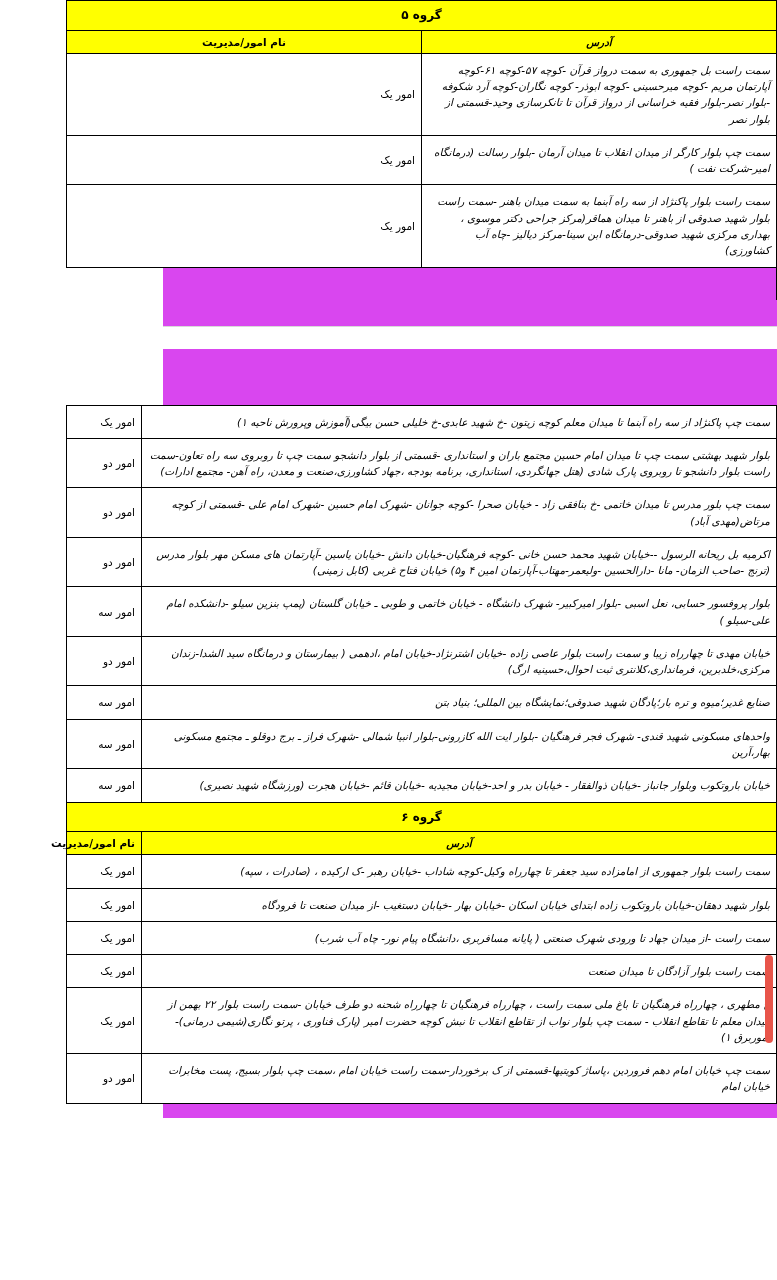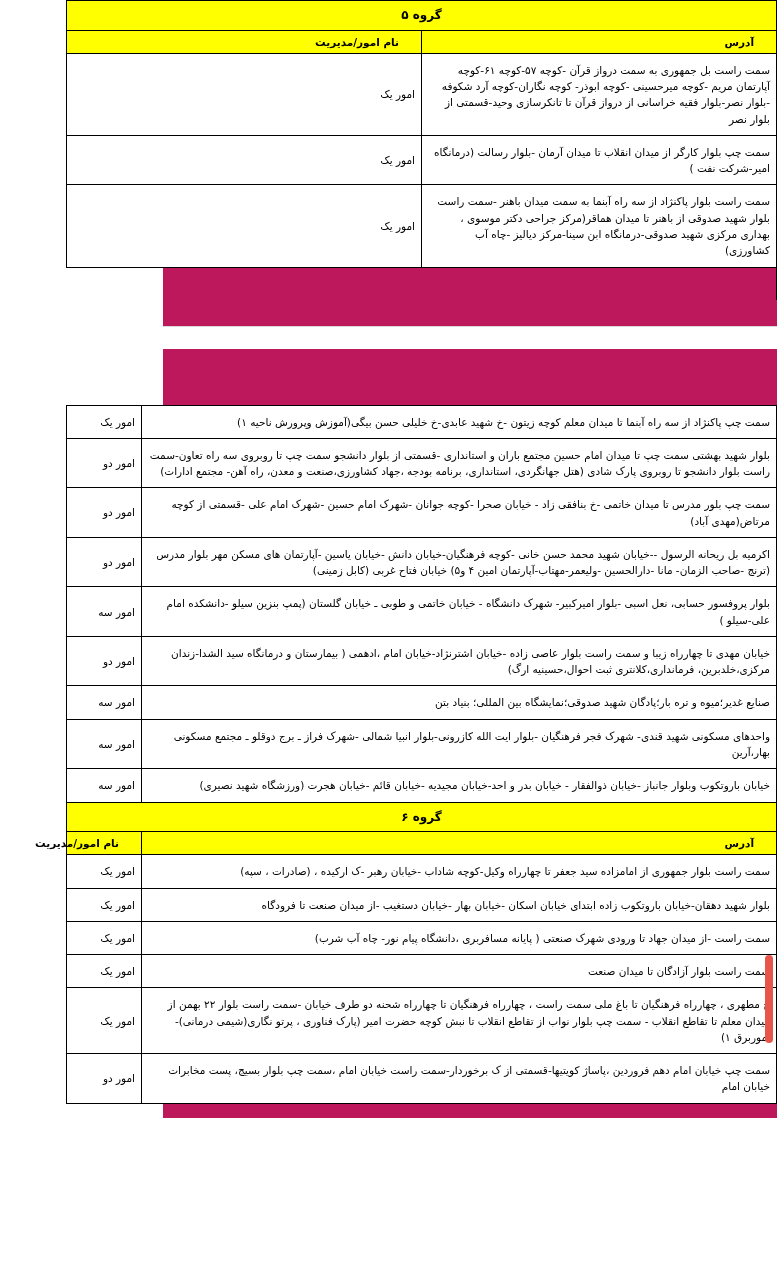--- a/index.html
+++ b/index.html
@@ -9,61 +9,62 @@
   }
   body {
     width: 777px;
     font-family: "DejaVu Sans", "Liberation Sans", sans-serif;
     color: #000000;
     direction: rtl;
   }
   .page {
     position: relative;
     width: 614px;
-    background: #be185d;
+    background: #d946ef;
   }
   
   table.doc-table {
     border-collapse: collapse;
     table-layout: fixed;
     width: 711px;
     margin: 0 auto;
     background: #ffffff;
   }
   table.doc-table td {
     border: 1px solid #000000;
     padding: 8px 6px;
     font-size: 10.5px;
     line-height: 1.55;
     vertical-align: middle;
     text-align: right;
   }
   td.addr {
     text-align: center;
     padding: 5px 8px;
+    font-style: italic;
   }
   td.mgr {
     width: 62px;
     text-align: center;
     white-space: nowrap;
     font-size: 10.5px;
   }
   tr.group-title td {
     background: #ffff00;
     font-weight: bold;
     font-size: 12px;
     padding: 5px 6px;
     text-align: center;
   }
   tr.col-head td {
     background: #ffff00;
     font-weight: bold;
     font-size: 10.5px;
-    padding: 3px 22px;
-    text-align: right;
+    padding: 3px 6px;
+    text-align: center;
   }
   
   .top-block {
     padding-top: 0;
   }
   .right-rule {
     position: absolute;
     top: 0;
     right: 0;
     width: 1px;

